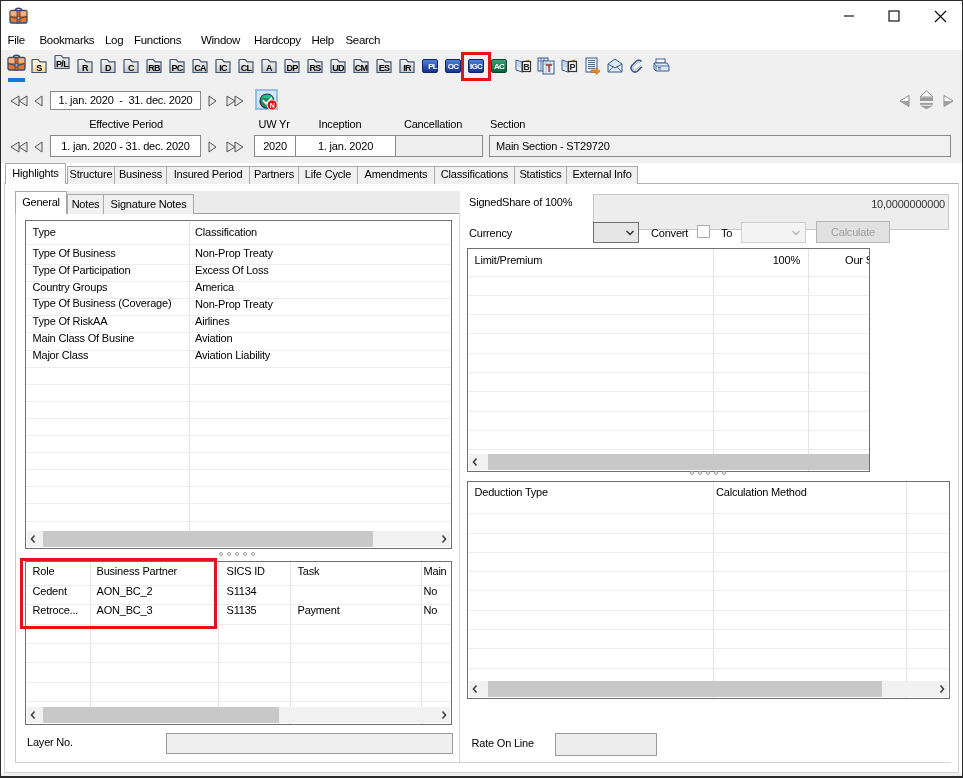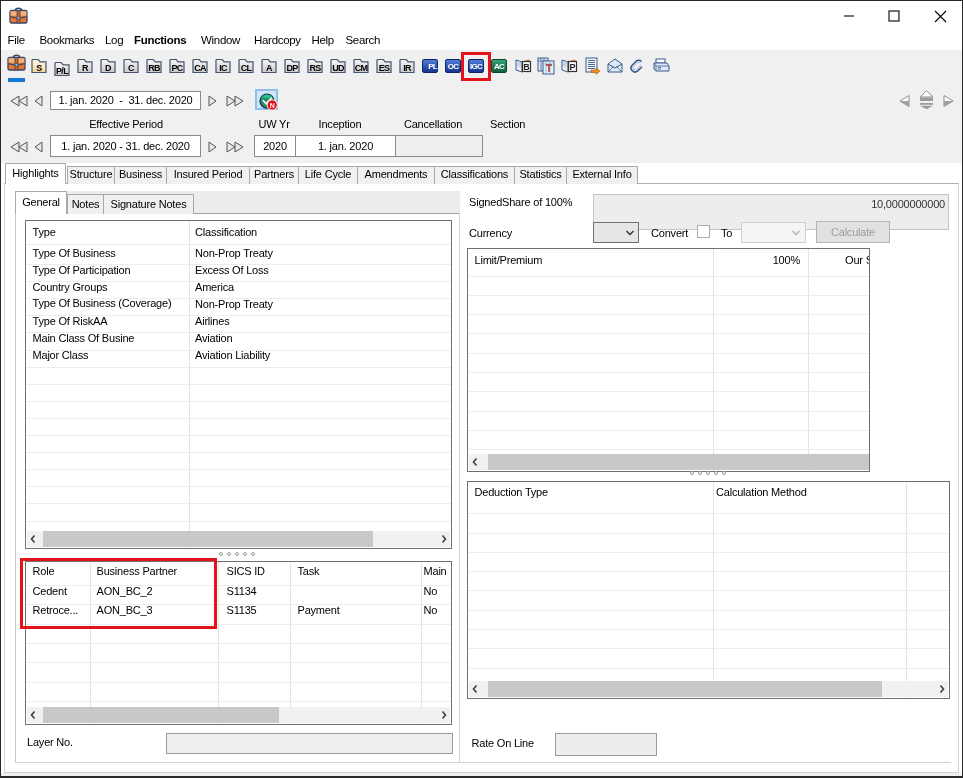--- a/index.html
+++ b/index.html
@@ -30,21 +30,21 @@
 </svg>
 <svg width="120" height="29" viewBox="0 0 120 29" style="position:absolute;left:840px;top:0;">
 <line x1="3" y1="15" x2="13" y2="15" stroke="#000" stroke-width="1.1"></line>
 <rect x="48" y="10" width="10" height="10" fill="none" stroke="#000" stroke-width="1.1"></rect>
 <line x1="94" y1="10" x2="105" y2="21" stroke="#000" stroke-width="1.1"></line>
 <line x1="105" y1="10" x2="94" y2="21" stroke="#000" stroke-width="1.1"></line>
 </svg>
 <div class="t" style="left:6.5px;top:33px;font-size:11.5px;letter-spacing:-0.3px;">File</div>
 <div class="t" style="left:38.5px;top:33px;font-size:11.5px;letter-spacing:-0.3px;">Bookmarks</div>
 <div class="t" style="left:104px;top:33px;font-size:11.5px;letter-spacing:-0.3px;">Log</div>
-<div class="t" style="left:133px;top:33px;font-size:11.5px;letter-spacing:-0.3px;font-weight:bold;">Functions</div>
+<div class="t" style="left:133px;top:33px;font-size:11.5px;letter-spacing:-0.3px;">Functions</div>
 <div class="t" style="left:200px;top:33px;font-size:11.5px;letter-spacing:-0.3px;">Window</div>
 <div class="t" style="left:253px;top:33px;font-size:11.5px;letter-spacing:-0.3px;">Hardcopy</div>
 <div class="t" style="left:310.5px;top:33px;font-size:11.5px;letter-spacing:-0.3px;">Help</div>
 <div class="t" style="left:344.5px;top:33px;font-size:11.5px;letter-spacing:-0.3px;">Search</div>
 <div style="position:absolute;left:0px;top:49px;width:961px;height:113px;background:#f0f0f0;"></div>
 <div style="position:absolute;left:6px;top:53px;">
       <svg width="19" height="17" viewBox="0 0 19 17" style="position:absolute;left:0;top:0;">
 <path d="M6.5 3.2 Q6.5 1.2 9.5 1.2 Q12.5 1.2 12.5 3.2" fill="none" stroke="#35496b" stroke-width="1.6"></path>
 <rect x="1" y="3.5" width="17" height="12.5" rx="1.6" fill="#e8762c" stroke="#35496b" stroke-width="1.3"></rect>
 <path d="M1.7 4.2 h15.6 v4.5 h-15.6 z" fill="#f7b27c"></path>
@@ -59,21 +59,21 @@
 <defs>
           <linearGradient id="g30" x1="0" y1="0" x2="0" y2="1">
 <stop offset="0.2" stop-color="#fdf4de"></stop>
             <stop offset="1" stop-color="#f3d398"></stop>
           </linearGradient>
         </defs>
 <path d="M1 14.5 V2.5 Q1 1.5 2 1.5 H7.2 L9.2 3.8 H15 V14.5 Z" fill="url(#g30)" stroke="#44546e" stroke-width="1.2"></path>
 </svg>
       <div class="lbl">S</div>
     </div>
-<div class="fold" style="left:53px;top:60px;">
+<div class="fold" style="left:53px;top:53px;">
 <svg width="16" height="16" viewBox="0 0 16 16" style="position:absolute;left:0;top:0;">
 <defs>
           <linearGradient id="g53" x1="0" y1="0" x2="0" y2="1">
 <stop offset="0.2" stop-color="#efefef"></stop>
             <stop offset="1" stop-color="#c9c9c9"></stop>
           </linearGradient>
         </defs>
 <path d="M1 14.5 V2.5 Q1 1.5 2 1.5 H7.2 L9.2 3.8 H15 V14.5 Z" fill="url(#g53)" stroke="#44546e" stroke-width="1.2"></path>
 </svg>
       <div class="lbl">P/L</div>
@@ -376,20 +376,21 @@
 <svg width="10" height="12" viewBox="0 0 10 12" style="position:absolute;left:207px;top:140px;">
 <path d="M1 1 L8 6 L1 11 Z" fill="#e8e8e8" stroke="#555" stroke-width="1"></path>
     </svg>
 <svg width="20" height="12" viewBox="0 0 20 12" style="position:absolute;left:225px;top:140px;">
 <path d="M1 1 L9 6 L1 11 Z" fill="#e8e8e8" stroke="#555" stroke-width="1"></path>
       <path d="M9 1 L17 6 L9 11 Z" fill="#e8e8e8" stroke="#555" stroke-width="1"></path>
     </svg>
 <div style="position:absolute;left:253px;top:134px;width:229px;height:22px;box-sizing:border-box;border:1px solid #8a8a8a;background:#efefef;"></div>
 <div style="position:absolute;left:253px;top:134px;width:42px;height:22px;box-sizing:border-box;border:1px solid #8a8a8a;background:#fff;text-align:center;line-height:20px;">2020</div>
 <div style="position:absolute;left:294px;top:134px;width:101px;height:22px;box-sizing:border-box;border:1px solid #8a8a8a;background:#fff;text-align:center;line-height:20px;">1. jan. 2020</div>
+<div style="position:absolute;left:488px;top:134px;width:462px;height:22px;box-sizing:border-box;border:1px solid #8a8a8a;background:#f1f1f1;line-height:20px;padding-left:6px;">Main Section - ST29720</div>
 <div style="position:absolute;left:3px;top:182px;width:955px;height:590px;background:#fff;border:1px solid #d2d2d2;border-top-color:#b0b0b0;box-sizing:border-box;"></div>
 <div style="position:absolute;left:4px;top:162px;width:61px;height:21px;background:#fff;border:1px solid #a9a9a9;border-bottom:none;box-sizing:border-box;text-align:center;line-height:19px;z-index:3;">Highlights</div>
 <div style="position:absolute;left:66px;top:165px;width:48px;height:18px;background:#f0f0f0;border:1px solid #a9a9a9;border-bottom:none;box-sizing:border-box;text-align:center;line-height:15px;z-index:2;border-left:1px solid #a9a9a9;">Structure</div>
 <div style="position:absolute;left:114px;top:165px;width:52px;height:18px;background:#f0f0f0;border:1px solid #a9a9a9;border-bottom:none;box-sizing:border-box;text-align:center;line-height:15px;z-index:2;border-left:none;">Business</div>
 <div style="position:absolute;left:166px;top:165px;width:83px;height:18px;background:#f0f0f0;border:1px solid #a9a9a9;border-bottom:none;box-sizing:border-box;text-align:center;line-height:15px;z-index:2;border-left:none;">Insured Period</div>
 <div style="position:absolute;left:249px;top:165px;width:49px;height:18px;background:#f0f0f0;border:1px solid #a9a9a9;border-bottom:none;box-sizing:border-box;text-align:center;line-height:15px;z-index:2;border-left:none;">Partners</div>
 <div style="position:absolute;left:298px;top:165px;width:59px;height:18px;background:#f0f0f0;border:1px solid #a9a9a9;border-bottom:none;box-sizing:border-box;text-align:center;line-height:15px;z-index:2;border-left:none;">Life Cycle</div>
 <div style="position:absolute;left:357px;top:165px;width:77px;height:18px;background:#f0f0f0;border:1px solid #a9a9a9;border-bottom:none;box-sizing:border-box;text-align:center;line-height:15px;z-index:2;border-left:none;">Amendments</div>
 <div style="position:absolute;left:434px;top:165px;width:80px;height:18px;background:#f0f0f0;border:1px solid #a9a9a9;border-bottom:none;box-sizing:border-box;text-align:center;line-height:15px;z-index:2;border-left:none;">Classifications</div>
 <div style="position:absolute;left:514px;top:165px;width:52px;height:18px;background:#f0f0f0;border:1px solid #a9a9a9;border-bottom:none;box-sizing:border-box;text-align:center;line-height:15px;z-index:2;border-left:none;">Statistics</div>

